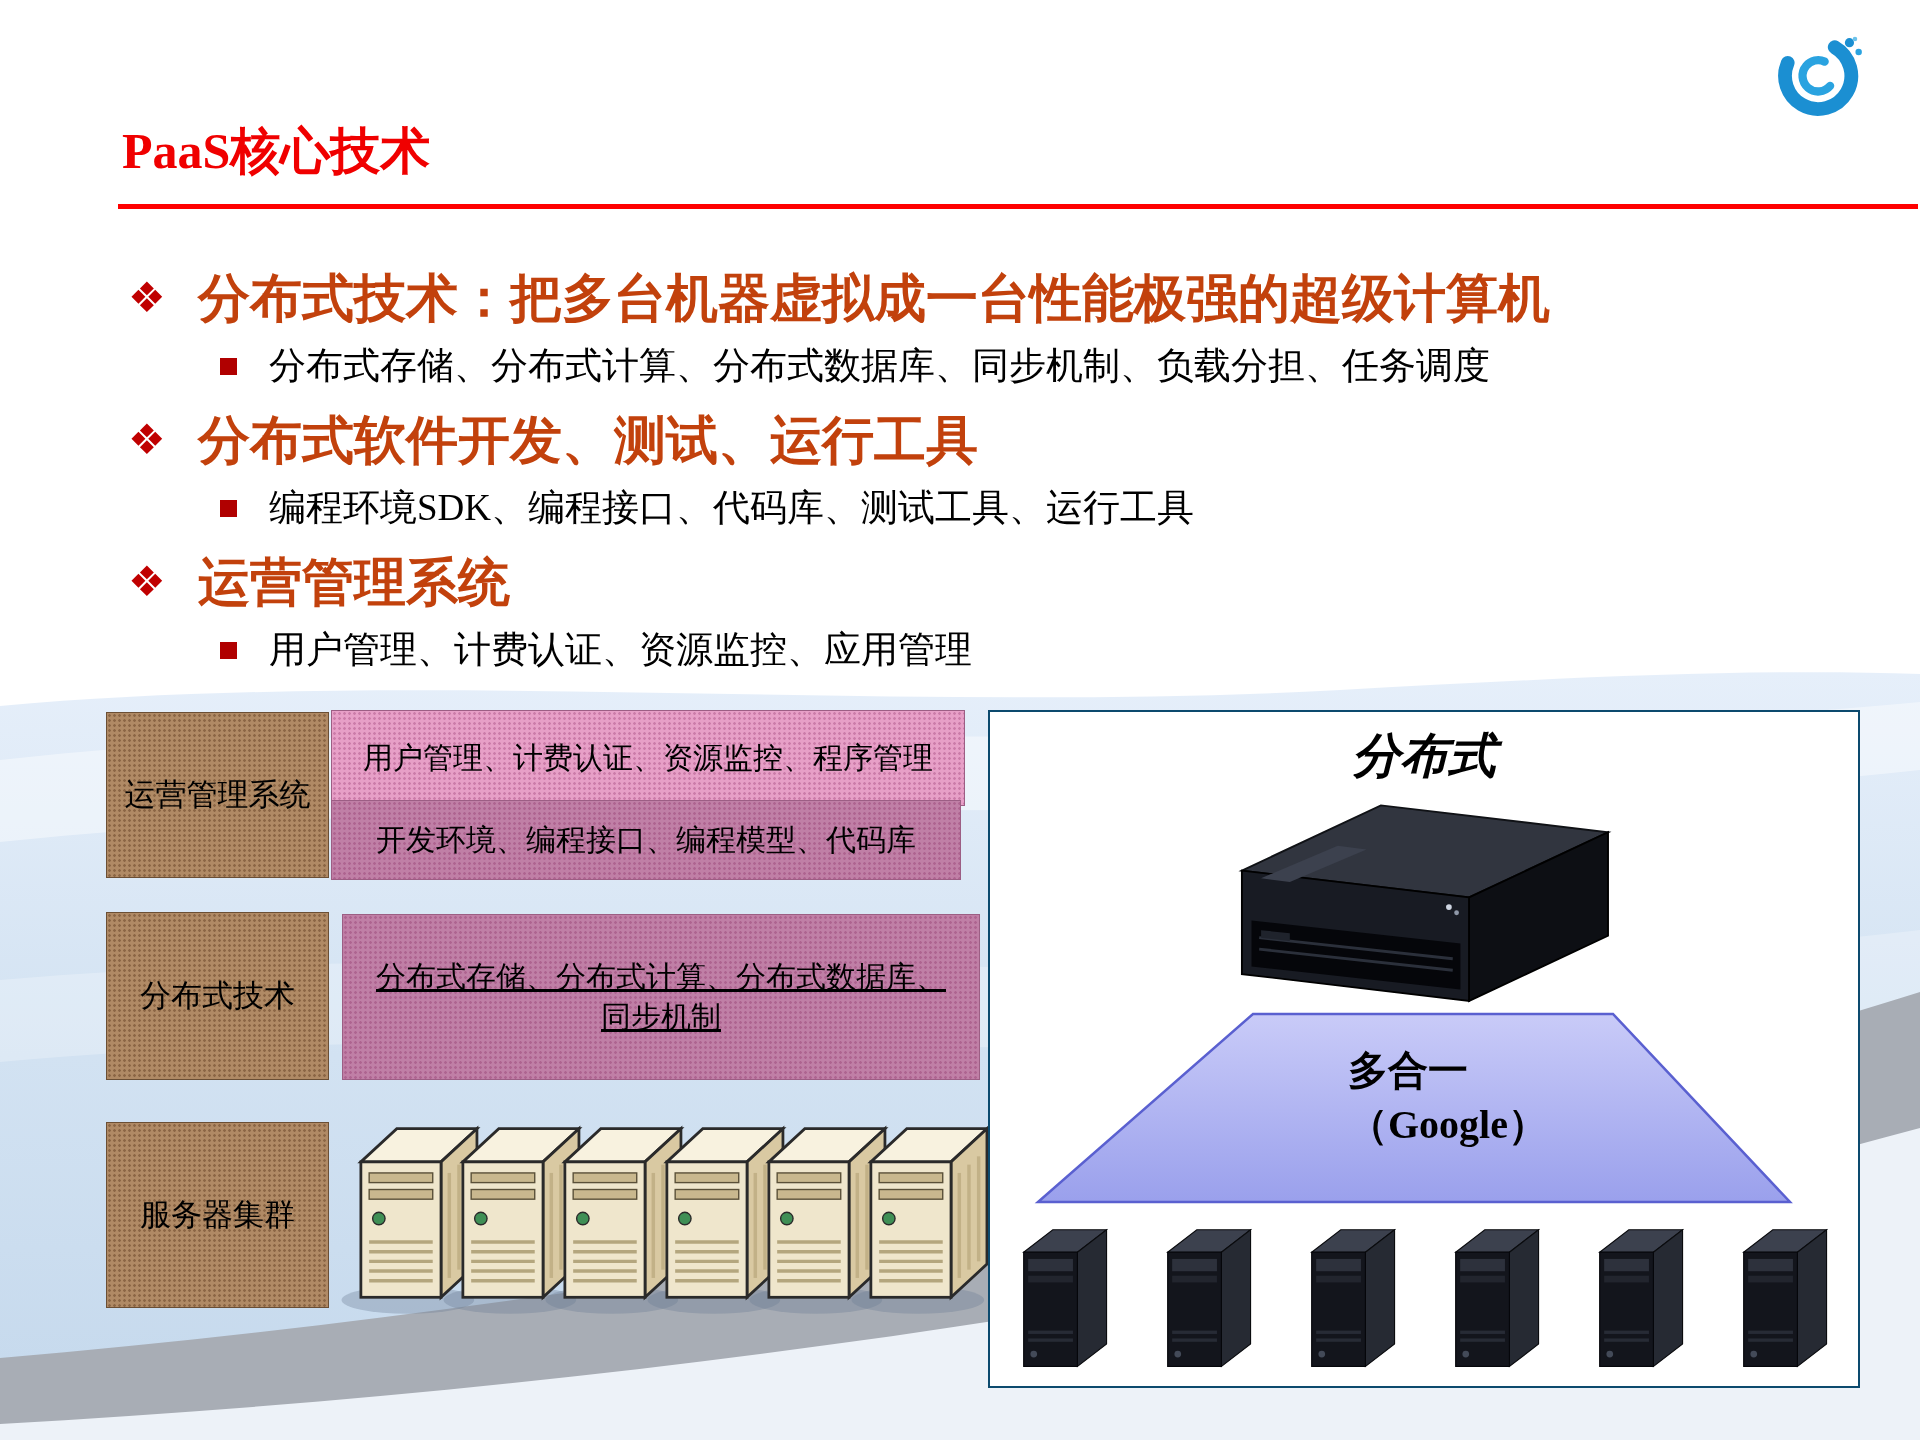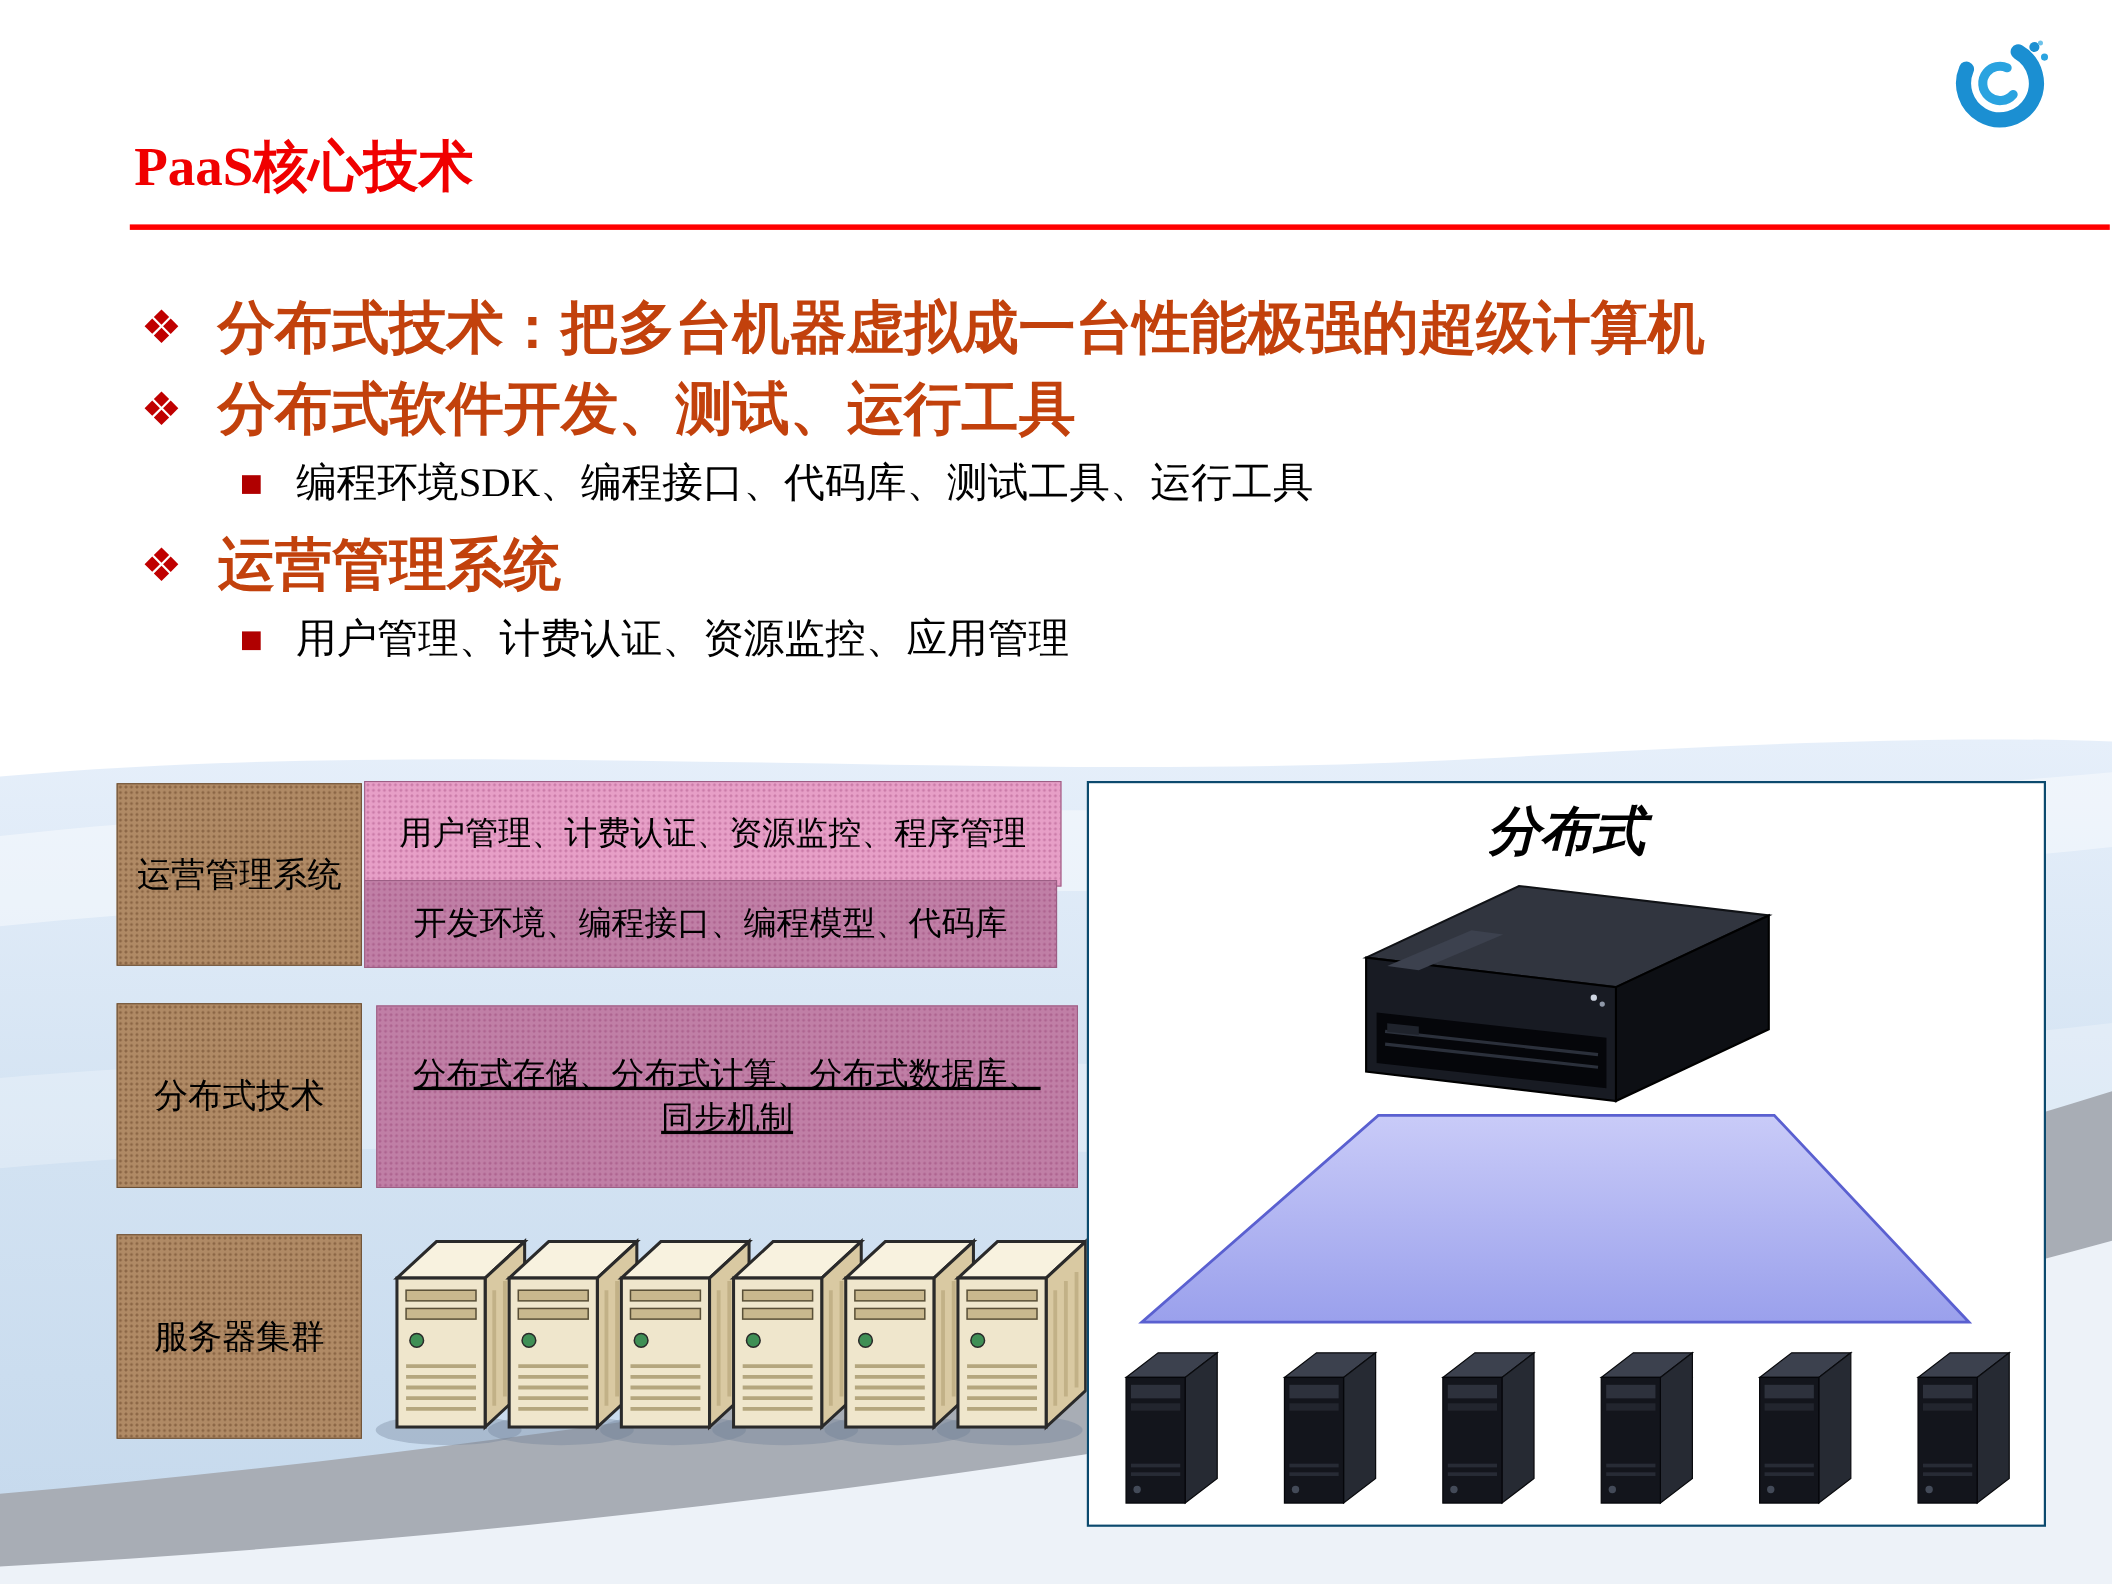--- a/index.html
+++ b/index.html
@@ -184,20 +184,24 @@
 
   <div class="page-title">PaaS核心技术</div>
   <div class="title-rule"></div>
 
   <div class="bullets">
 
     <div class="bullet-row">
       <span class="diamond">❖</span>
       <span class="bullet-label">分布式技术：把多台机器虚拟成一台性能极强的超级计算机</span>
     </div>
+    <div class="sub-row">
+      <span class="sq"></span>
+      <span class="bullet-sub">分布式存储、分布式计算、分布式数据库、同步机制、负载分担、任务调度</span>
+    </div>
 
     <div class="bullet-row">
       <span class="diamond">❖</span>
       <span class="bullet-label">分布式软件开发、测试、运行工具</span>
     </div>
     <div class="sub-row">
       <span class="sq"></span>
       <span class="bullet-sub">编程环境SDK、编程接口、代码库、测试工具、运行工具</span>
     </div>
 
@@ -258,20 +262,24 @@
     <div class="rp-title">分布式</div>
 
     <svg class="rp-server" viewBox="0 0 420 240">
       <use href="#big-server"></use>
     </svg>
 
     <svg class="rp-trap" viewBox="0 0 868 200">
       <polygon points="263,4 623,4 800,192 48,192" fill="url(#trapfill)" stroke="#5a60d0" stroke-width="2.5"></polygon>
     </svg>
 
+    <div class="rp-funnel-text">
+      <div>多合一</div>
+      <div>（Google）</div>
+    </div>
 
     <div class="rp-towers">
       <svg>
           <use href="#black-tower"></use>
         </svg>
       <svg>
           <use href="#black-tower"></use>
         </svg>
       <svg>
           <use href="#black-tower"></use>

